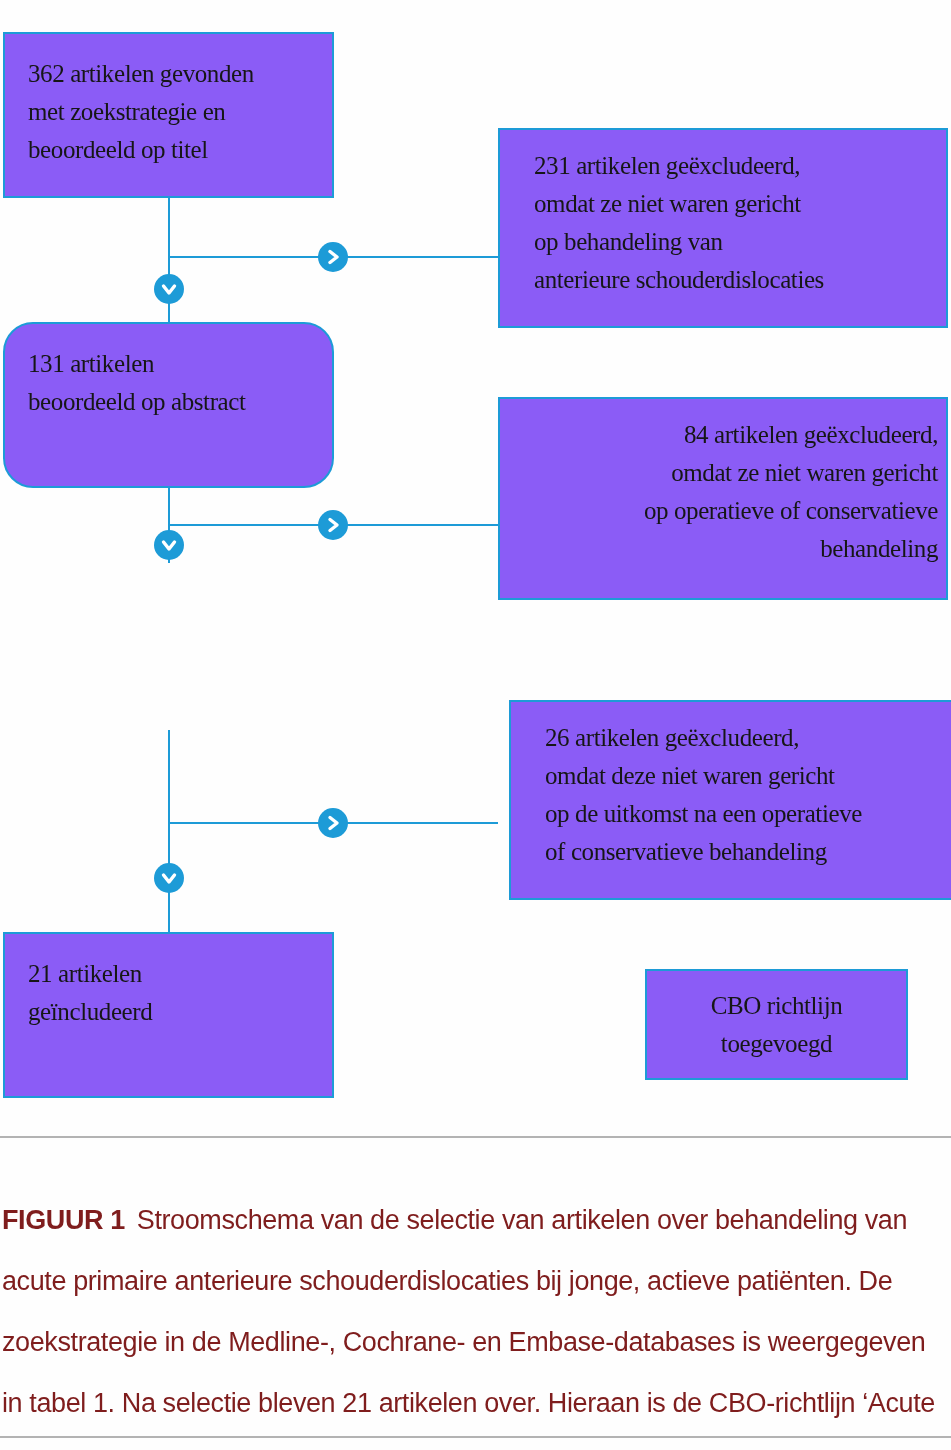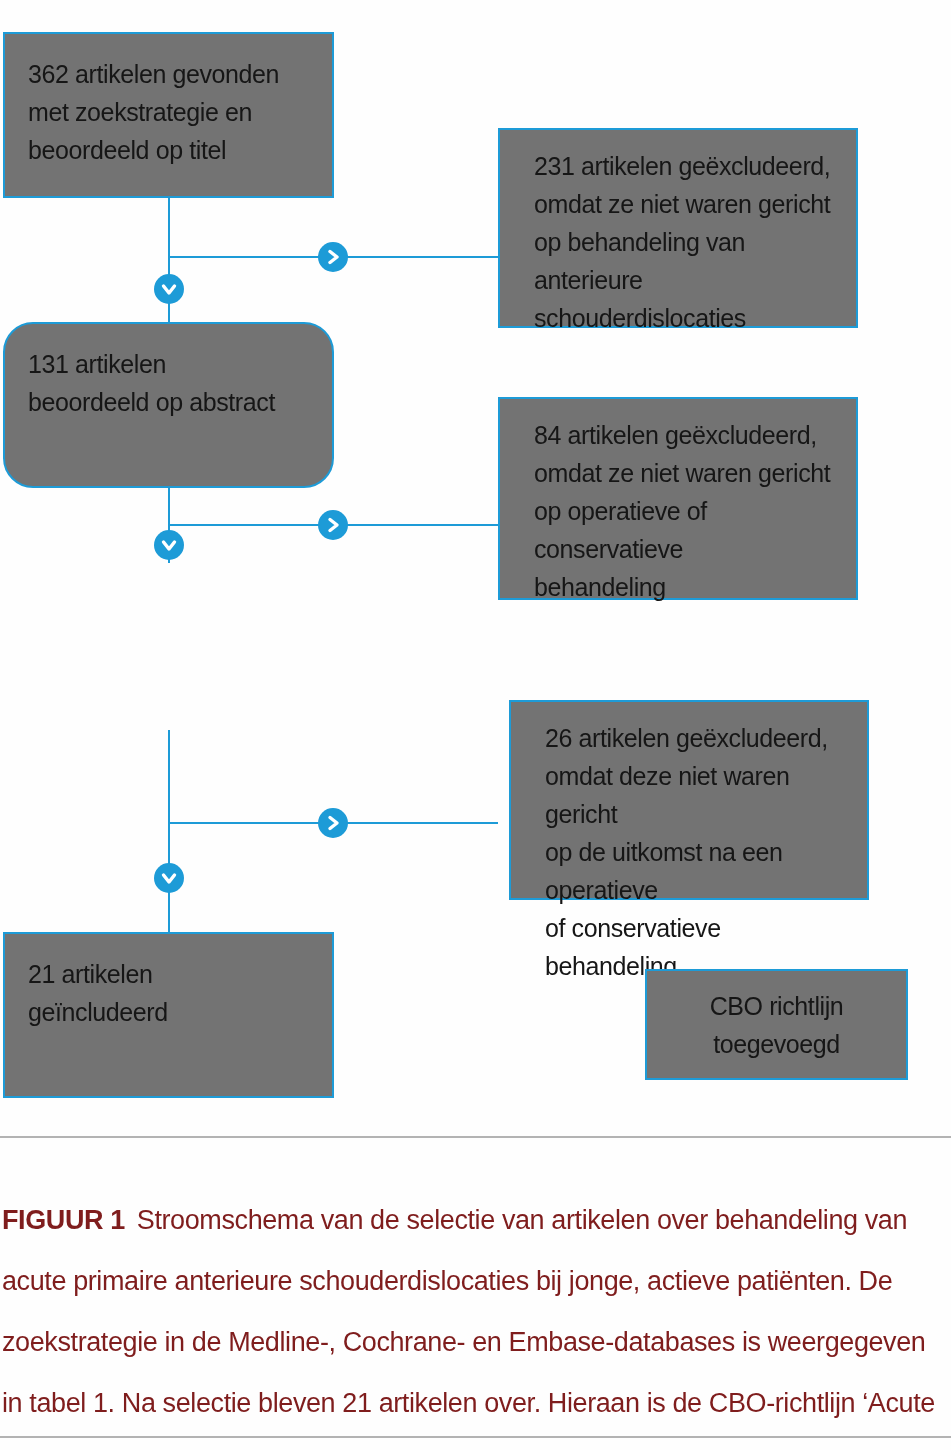--- a/index.html
+++ b/index.html
@@ -13,39 +13,40 @@
     width:951px;height:1450px;
     background:#fefefe;
     font-family:"Liberation Sans", sans-serif;
     color:var(--text-black);
     overflow:hidden;
   }
   .box{
     position:absolute;
     box-sizing:border-box;
     border:2px solid var(--accent-blue);
-    background:#737373;
+    background:#8b5cf6;
+    font-family:Liberation Serif, serif;
   }
   .box-text{
     white-space:pre-line;
     font-size:25px;
     line-height:38px;
     letter-spacing:-0.4px;
     color:var(--text-black);
   }
   .lbox{left:3px;width:331px;}
   .lbox .box-text{padding:21px 8px 0 23px;}
-  .rbox{left:498px;width:360px;}
+  .rbox{left:498px;width:450px;}
   .rbox .box-text{padding:17px 8px 0 34px;}
   #box-found{top:32px;height:166px;}
   #box-abstract{top:322px;height:166px;border-radius:30px;}
   #box-fulltext{top:563px;height:167px;}
   #box-included{top:932px;height:166px;}
   #box-excl-1{top:128px;height:200px;}
-  #box-excl-2{top:397px;height:203px;}
+  #box-excl-2{top:397px;height:203px;text-align:right;}
   #box-excl-3{top:700px;height:200px;margin-left:11px;}
   #box-cbo{
     left:645px;top:969px;width:263px;height:111px;
     display:flex;align-items:center;justify-content:center;text-align:center;
   }
   #box-cbo .box-text{padding:0;}
   .vline{position:absolute;left:168px;width:2px;background:var(--accent-blue);}
   .hline{position:absolute;height:2px;background:var(--accent-blue);}
   #vline-1{top:198px;height:124px;}
   #vline-2{top:488px;height:75px;}

